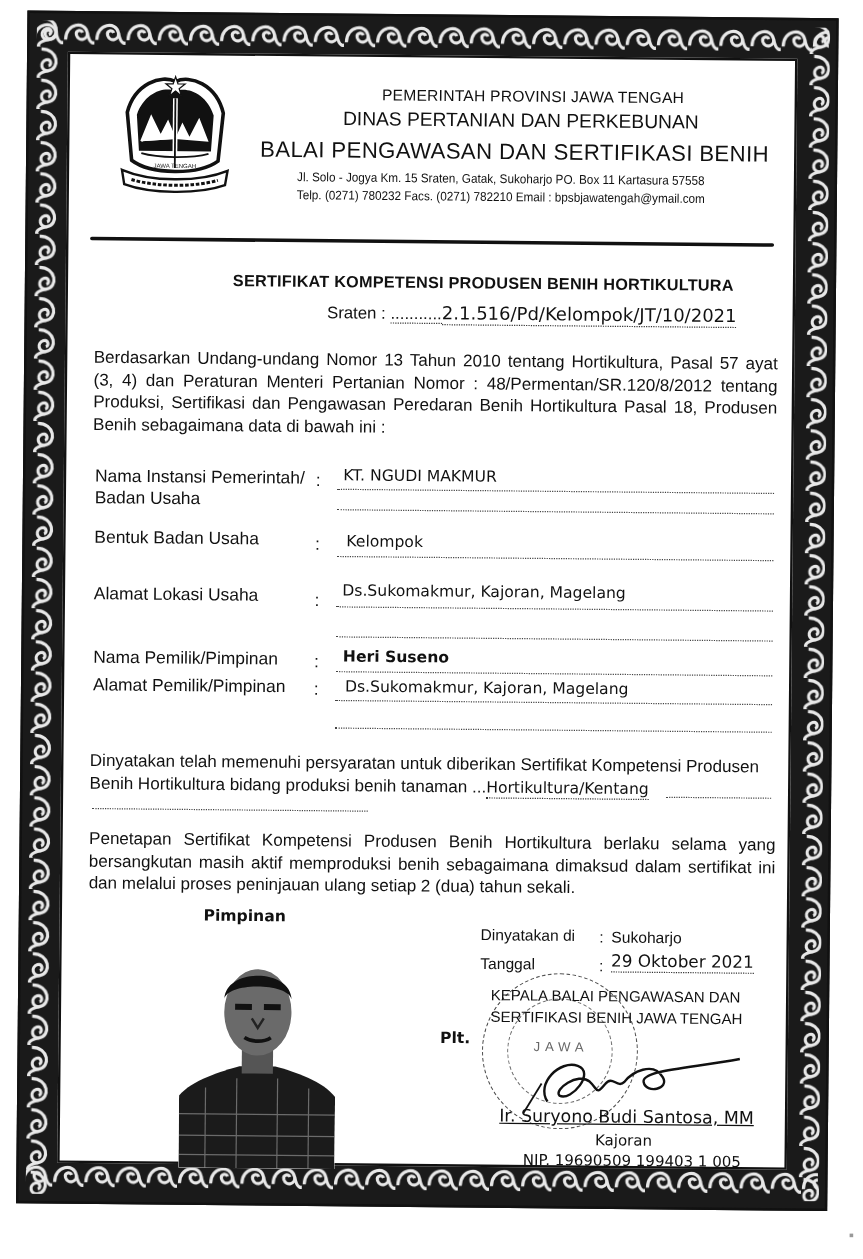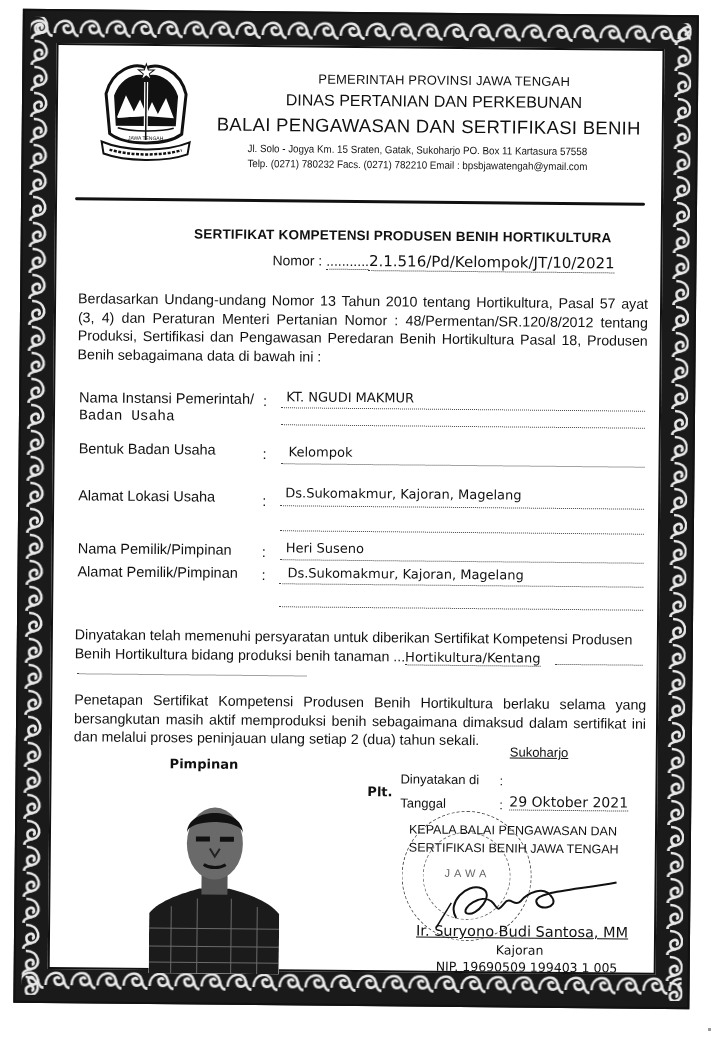--- a/index.html
+++ b/index.html
@@ -75,46 +75,46 @@
   <div class="abs hdr2">DINAS PERTANIAN DAN PERKEBUNAN</div>
   <div class="abs hdr3">BALAI PENGAWASAN DAN SERTIFIKASI BENIH</div>
   <div class="abs addr">
     <div>Jl. Solo - Jogya Km. 15 Sraten, Gatak, Sukoharjo PO. Box 11 Kartasura 57558</div>
     <div>Telp. (0271) 780232 Facs. (0271) 782210  Email : bpsbjawatengah@ymail.com</div>
   </div>
   <div class="abs rule"></div>
 
   <div class="abs title">SERTIFIKAT KOMPETENSI PRODUSEN BENIH HORTIKULTURA</div>
   <div class="abs nomor">
-    <span>Nomor : </span><span class="dots">...........</span><span class="val dots">2.1.516/Pd/Kelompok/JT/10/2021</span>
+    <span>Sraten : </span><span class="dots">...........</span><span class="val dots">2.1.516/Pd/Kelompok/JT/10/2021</span>
   </div>
 
   <div class="abs para p1">Berdasarkan Undang-undang Nomor 13 Tahun 2010 tentang Hortikultura, Pasal 57 ayat (3, 4) dan Peraturan Menteri Pertanian Nomor : 48/Permentan/SR.120/8/2012 tentang Produksi, Sertifikasi dan Pengawasan Peredaran Benih Hortikultura Pasal 18, Produsen Benih sebagaimana data di bawah ini :</div>
 
   <div class="abs field-label" style="left:78px; top:392px;">Nama Instansi Pemerintah/</div>
-  <div class="abs field-label" style="left:78px; top:410px;font-family:Liberation Mono, monospace;">Badan Usaha</div>
+  <div class="abs field-label" style="left:78px; top:410px;">Badan Usaha</div>
   <div class="abs field-colon" style="left:262px; top:394px;">:</div>
   <div class="abs field-val" style="left:285px; top:390px;">KT. NGUDI MAKMUR</div>
   <div class="abs field-line" style="left:280px; top:408px; width:364px;"></div>
   <div class="abs field-line" style="left:280px; top:425px; width:364px;"></div>
 
   <div class="abs field-label" style="left:78px; top:443px;">Bentuk Badan Usaha</div>
   <div class="abs field-colon" style="left:262px; top:447px;">:</div>
   <div class="abs field-val" style="left:288px; top:445px;text-align:center;">Kelompok</div>
   <div class="abs field-line" style="left:280px; top:464px; width:364px;"></div>
 
   <div class="abs field-label" style="left:78px; top:490px;">Alamat Lokasi Usaha</div>
   <div class="abs field-colon" style="left:262px; top:494px;">:</div>
   <div class="abs field-val" style="left:285px; top:486px;">Ds.Sukomakmur, Kajoran, Magelang</div>
   <div class="abs field-line" style="left:280px; top:506px; width:364px;"></div>
   <div class="abs field-line" style="left:280px; top:531px; width:364px;"></div>
 
   <div class="abs field-label" style="left:78px; top:543px;">Nama Pemilik/Pimpinan</div>
   <div class="abs field-colon" style="left:262px; top:545px;">:</div>
-  <div class="abs field-val" style="left:286px; top:541px;">Heri Suseno</div>
+  <div class="abs field-val" style="left:286px; top:541px;font-weight:bold;">Heri Suseno</div>
   <div class="abs field-line" style="left:280px; top:560px; width:364px;"></div>
 
   <div class="abs field-label" style="left:78px; top:566px;">Alamat Pemilik/Pimpinan</div>
   <div class="abs field-colon" style="left:262px; top:568px;">:</div>
   <div class="abs field-val" style="left:288px; top:566px;">Ds.Sukomakmur, Kajoran, Magelang</div>
   <div class="abs field-line" style="left:280px; top:584px; width:364px;"></div>
   <div class="abs field-line" style="left:280px; top:607px; width:364px;"></div>
 
   <div class="abs para" style="left:76px; top:628px; width:580px;">
     <div>Dinyatakan telah memenuhi persyaratan untuk diberikan Sertifikat Kompetensi Produsen</div>
@@ -146,30 +146,30 @@
       <path d="M37 44 C38 18, 92 18, 93 44 C90 30, 40 30, 37 44 Z" fill="#111"></path>
       <rect x="46" y="48" width="14" height="5" fill="#111"></rect>
       <rect x="70" y="48" width="14" height="5" fill="#111"></rect>
       <path d="M60 60 L65 68 L70 60" fill="none" stroke="#222" stroke-width="2"></path>
       <path d="M54 76 C60 80, 70 80, 76 76" fill="none" stroke="#111" stroke-width="3"></path>
     </svg>
   </div>
 
   <div class="abs sign-label" style="left:403px; top:771px;">Dinyatakan di</div>
   <div class="abs sign-label" style="left:502px; top:772px;">:</div>
-  <div class="abs sign-label" style="left:512px; top:743px;text-decoration:underline;">Sukoharjo</div>
+  <div class="abs sign-label" style="left:512px; top:772px;">Sukoharjo</div>
   <div class="abs sign-label" style="left:403px; top:795px;">Tanggal</div>
   <div class="abs sign-label" style="left:502px; top:796px;">:</div>
   <div class="abs field-val dots" style="left:512px; top:792px; font-size:14px;">29 Oktober 2021</div>
 
   <div class="abs stamp"></div>
   <div class="abs stamp-inner"></div>
   <div class="abs" style="left:448px; top:866px; font-size:11px; letter-spacing:4px; color:#666;">JAWA</div>
 
-  <div class="abs" style="left:370px; top:784px; font-size:13px; font-weight:bold; font-family:'DejaVu Sans',sans-serif;">Plt.</div>
+  <div class="abs" style="left:370px; top:858px; font-size:13px; font-weight:bold; font-family:'DejaVu Sans',sans-serif;">Plt.</div>
   <div class="abs sign-label" style="left:412px; top:822px; font-size:12.5px;">KEPALA BALAI PENGAWASAN DAN</div>
   <div class="abs sign-label" style="left:412px; top:840px; font-size:12.5px;">SERTIFIKASI BENIH JAWA TENGAH</div>
 
   <svg class="abs" style="left:430px; top:862px;" width="210" height="70" viewBox="0 0 210 70">
     <path d="M30 55 C20 40, 40 20, 55 25 C70 30, 50 55, 40 50 C35 45, 55 30, 65 38 C72 44, 70 50, 78 40 C84 32, 88 44, 94 38 C100 30, 118 20, 126 34 C132 44, 112 48, 110 38 C108 28, 150 26, 190 18" fill="none" stroke="#111" stroke-width="2"></path>
     <path d="M25 40 L10 65" stroke="#111" stroke-width="1.5"></path>
   </svg>
 
   <div class="abs" style="left:420px; top:922px; font-size:14.5px; text-decoration:underline; font-family:'DejaVu Sans',sans-serif;">Ir. Suryono Budi Santosa, MM</div>
   <div class="abs" style="left:500px; top:941px; font-size:12.5px; font-family:'DejaVu Sans',sans-serif;">Kajoran</div>

